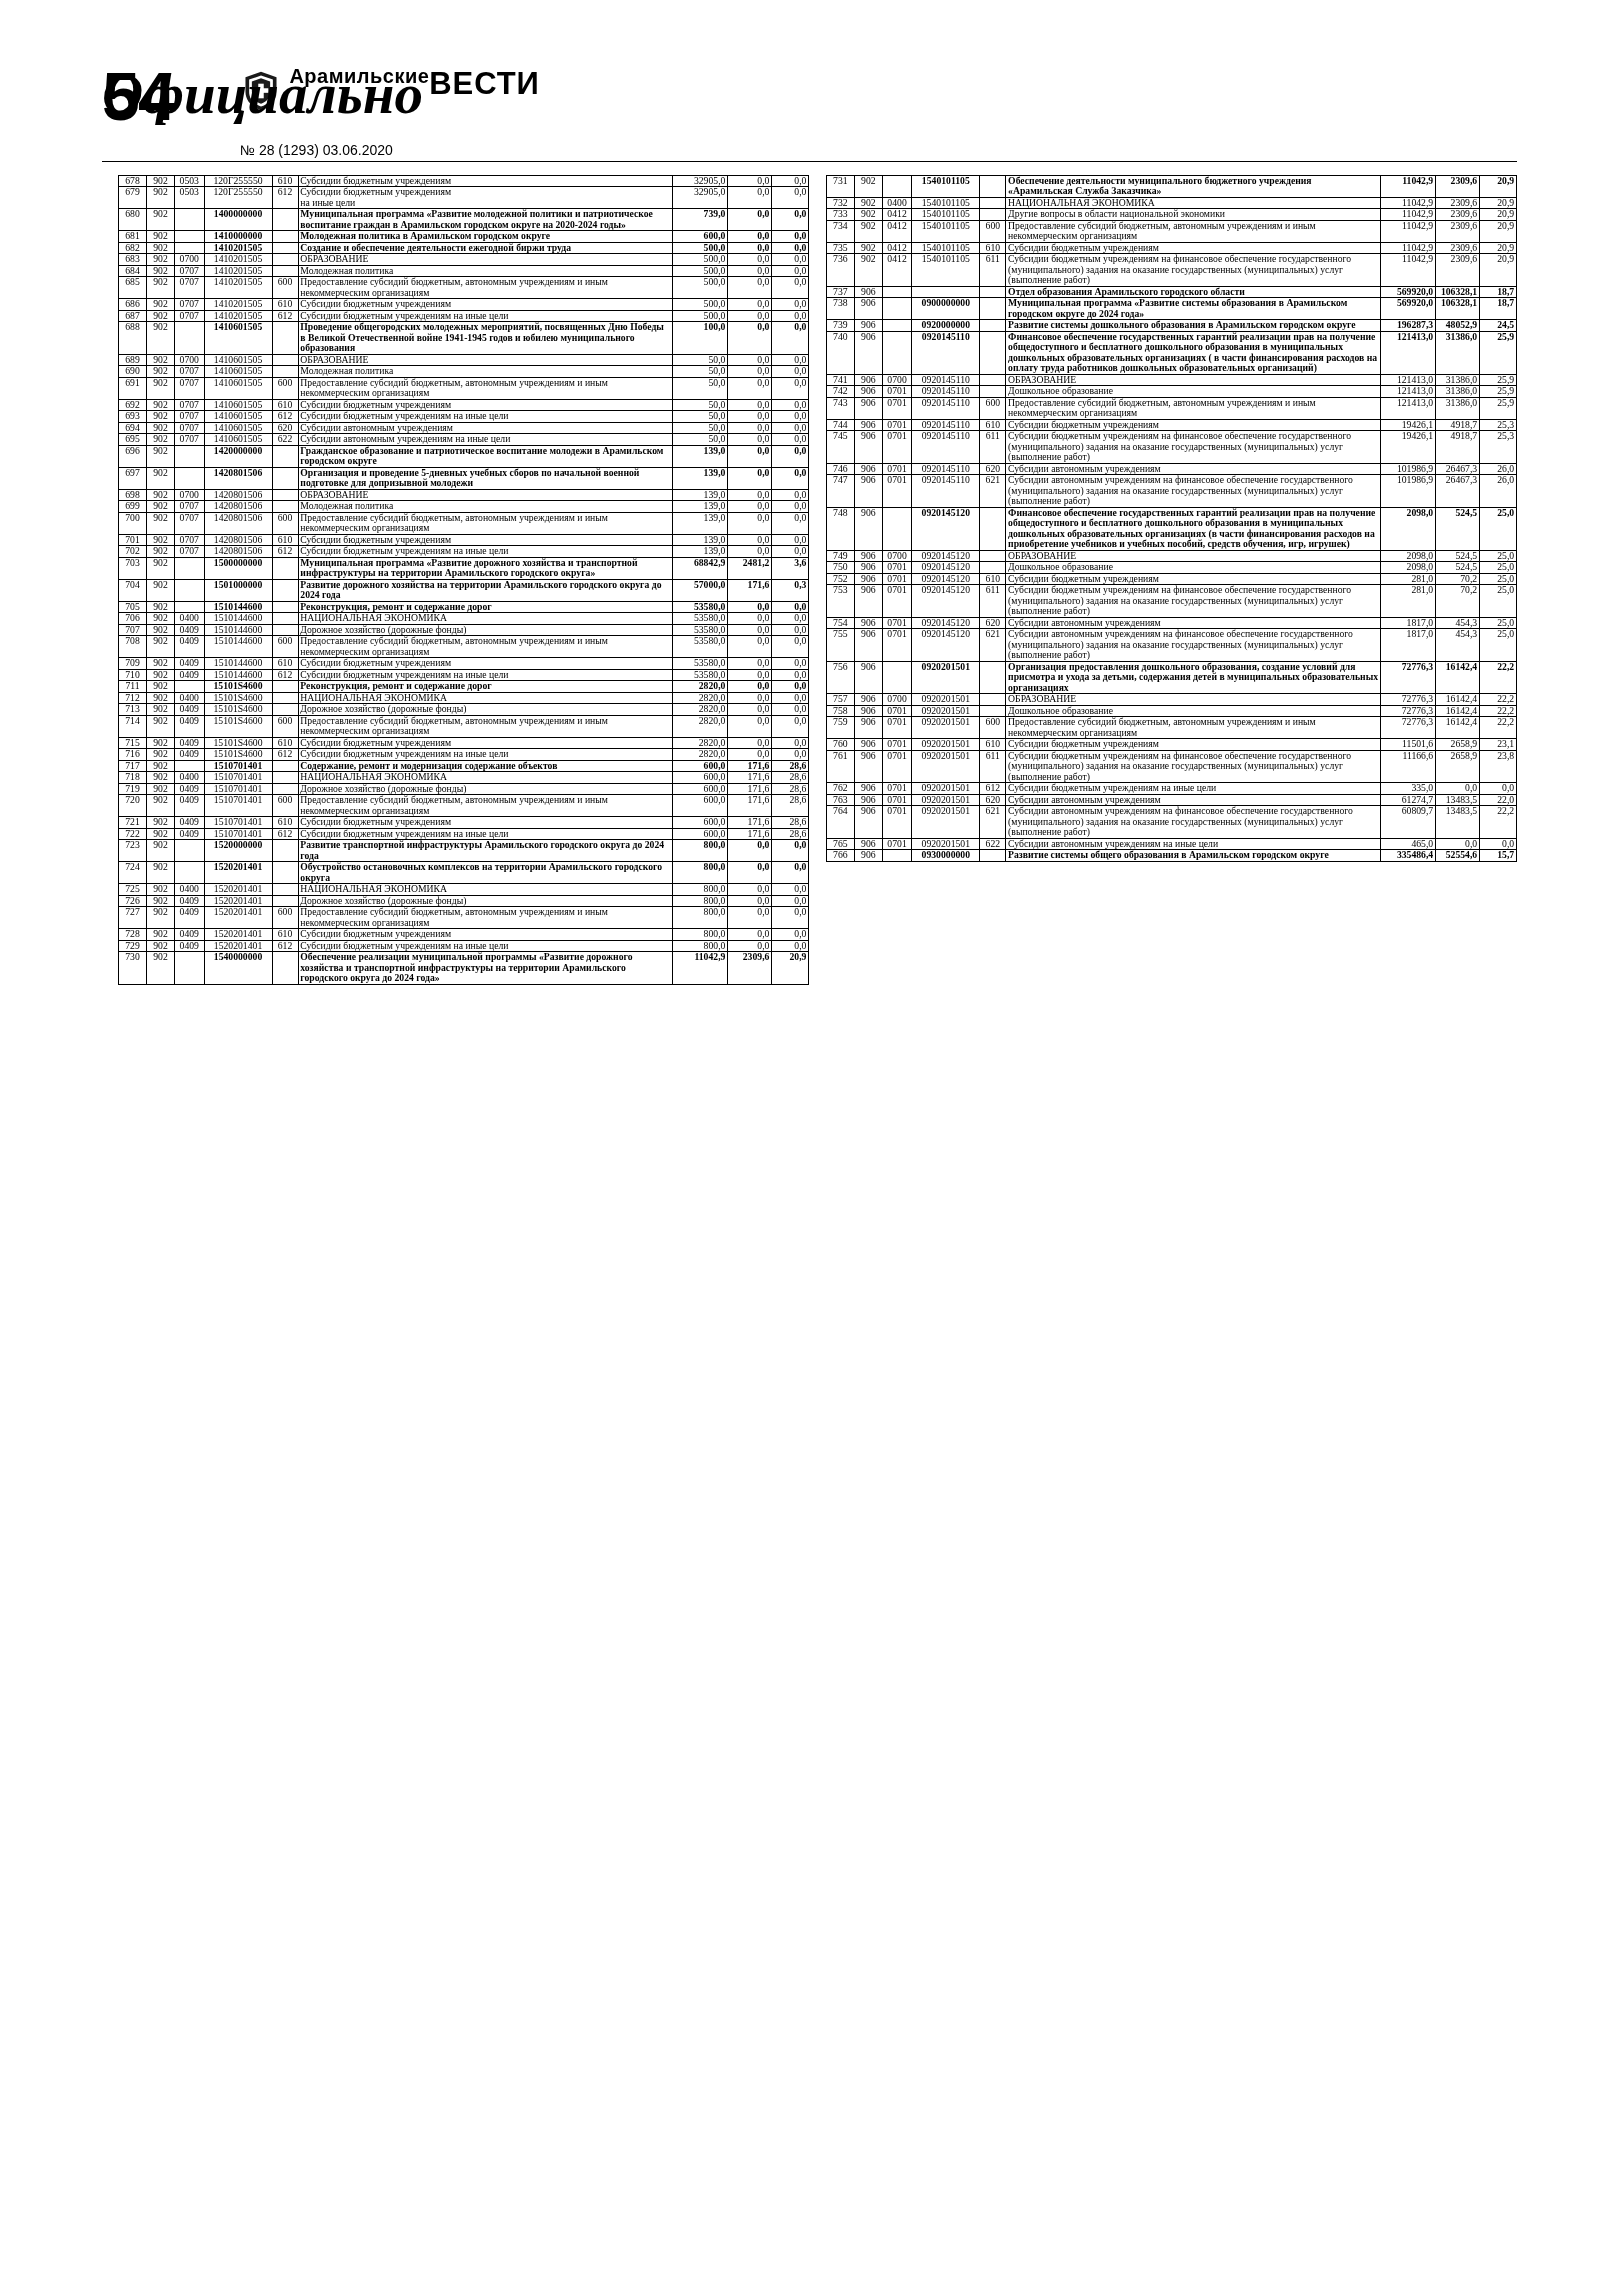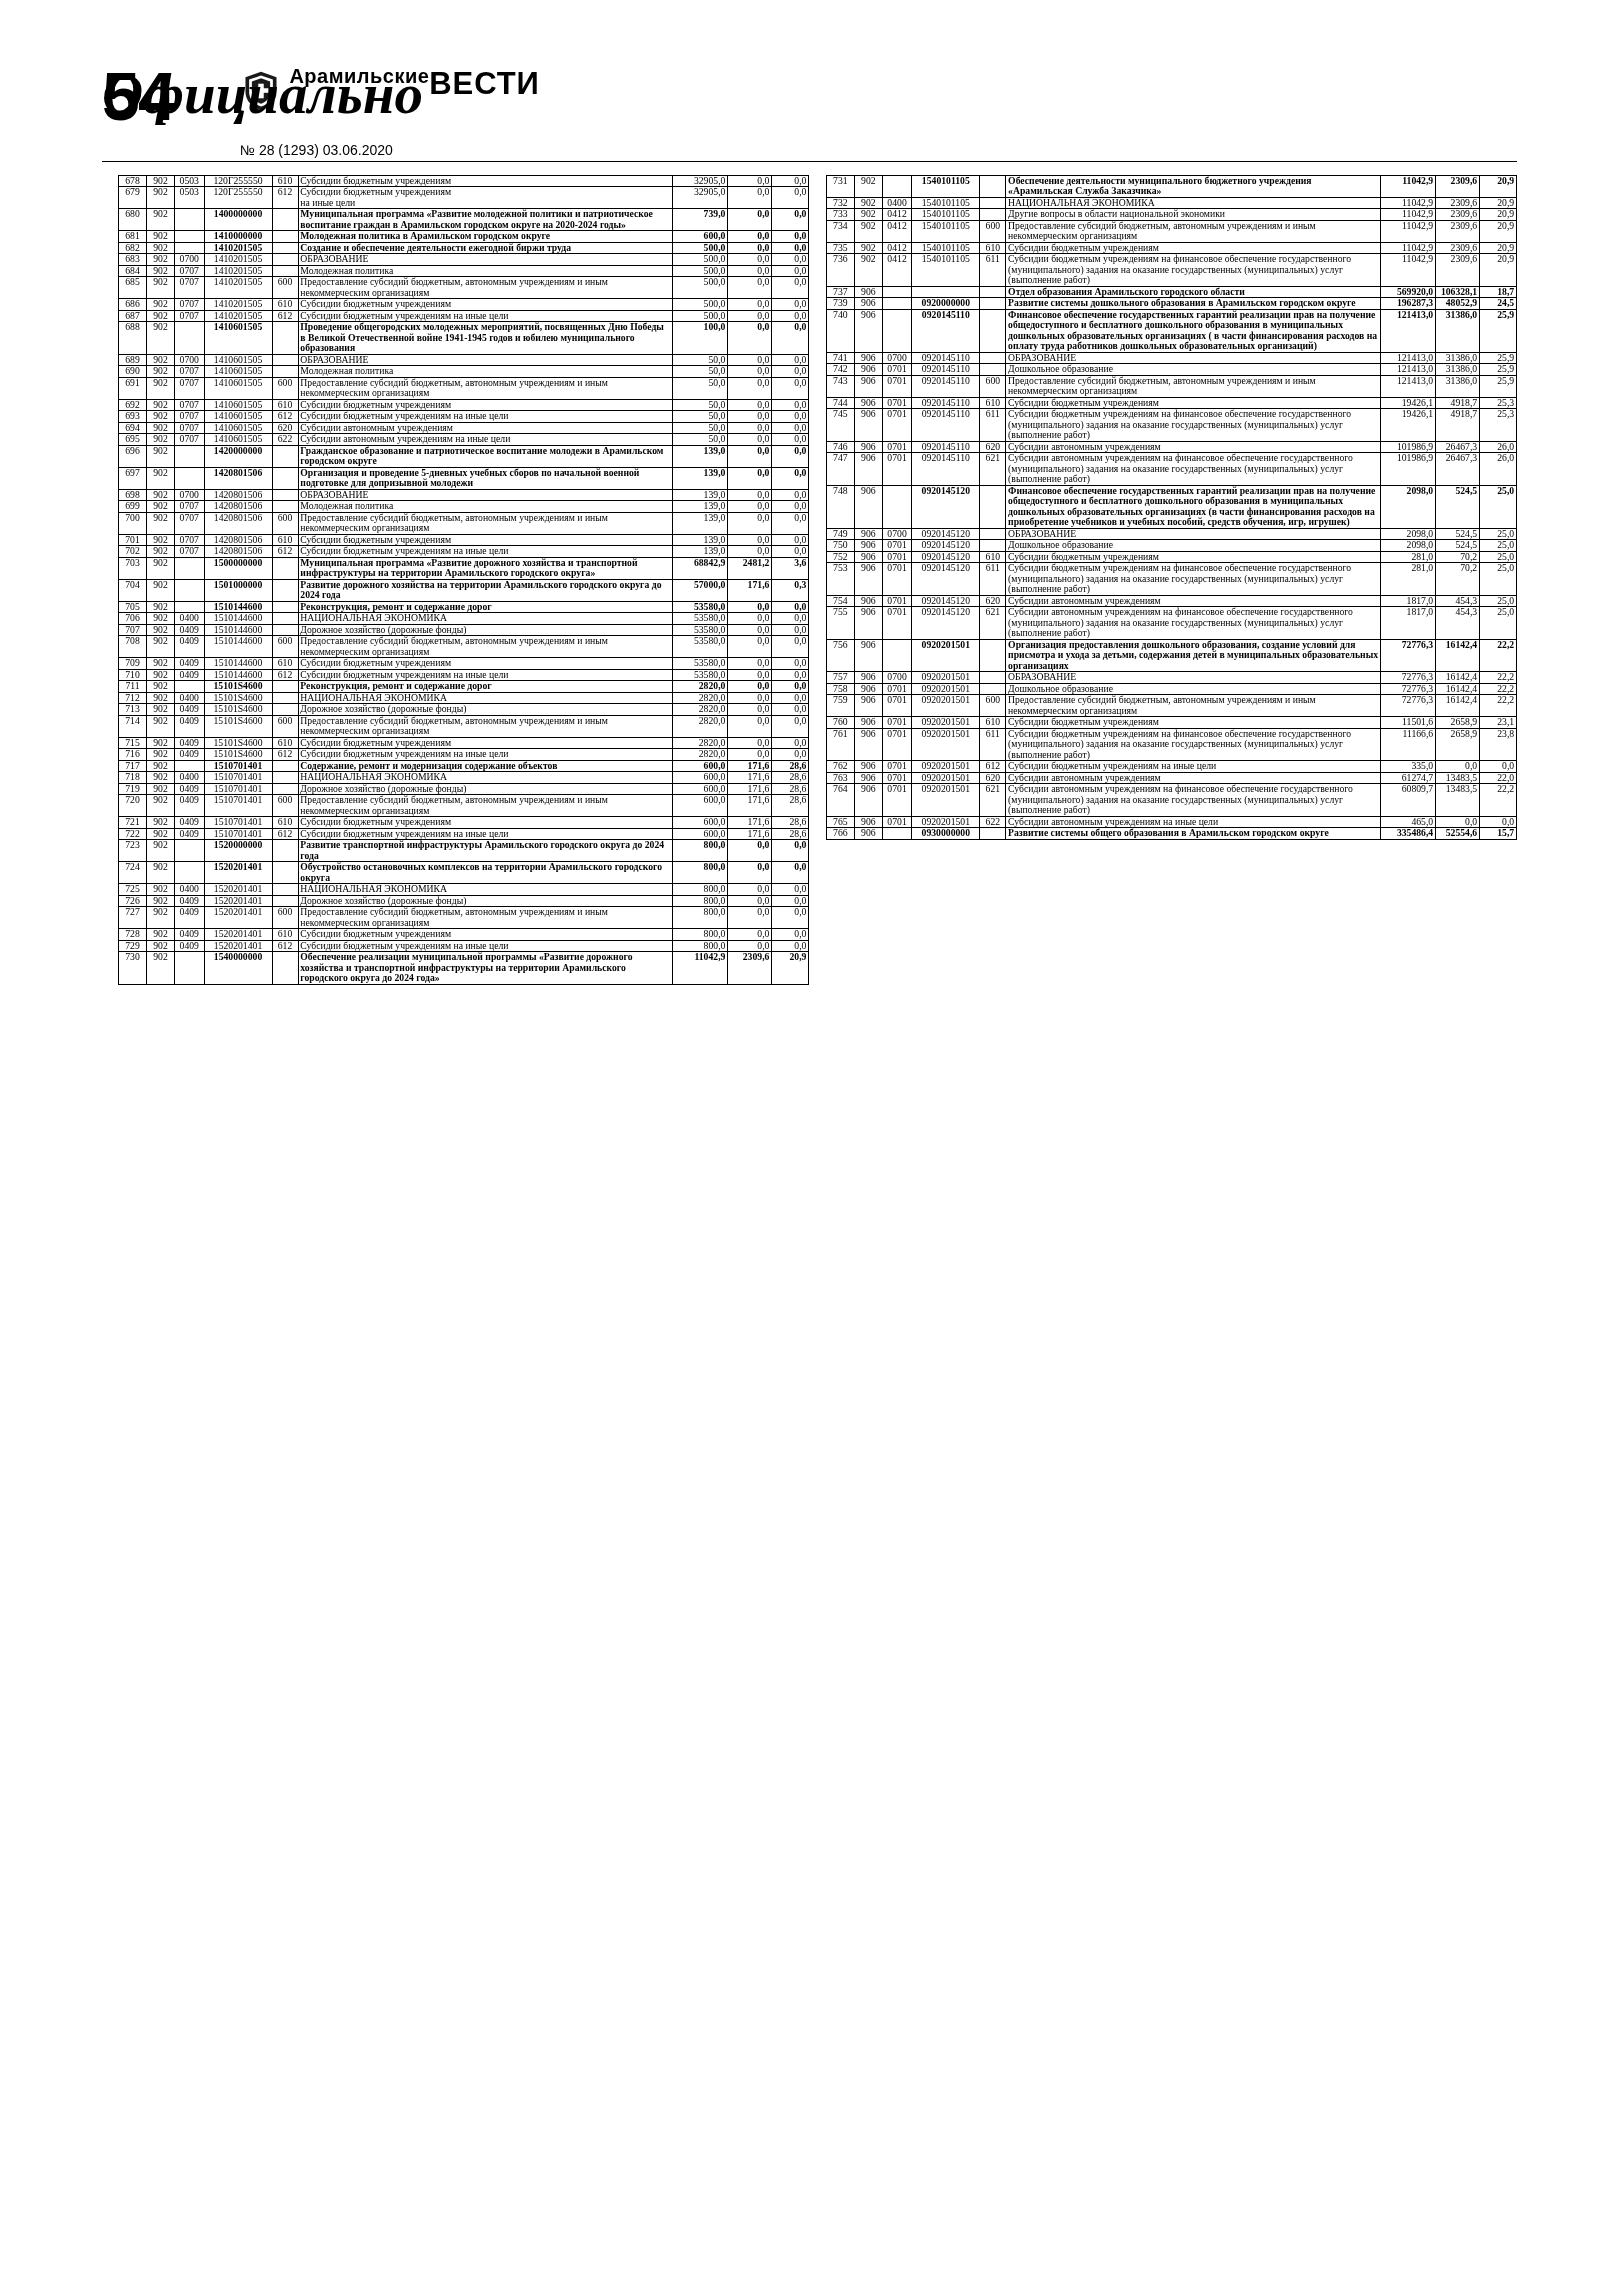--- a/index.html
+++ b/index.html
@@ -752,20 +752,31 @@
               <td class="c">906</td>
               <td class="c"></td>
               <td class="c b"></td>
               <td class="c"></td>
               <td class="nm b">Отдел образования Арамильского городского области</td>
               <td class="r b">569920,0</td>
               <td class="r b">106328,1</td>
               <td class="r b">18,7</td>
             </tr>
             <tr>
+              <td class="c">738</td>
+              <td class="c">906</td>
+              <td class="c"></td>
+              <td class="c b">0900000000</td>
+              <td class="c"></td>
+              <td class="nm b">Муниципальная программа «Развитие системы образования в Арамильском городском округе до 2024 года»</td>
+              <td class="r b">569920,0</td>
+              <td class="r b">106328,1</td>
+              <td class="r b">18,7</td>
+            </tr>
+            <tr>
               <td class="c">739</td>
               <td class="c">906</td>
               <td class="c"></td>
               <td class="c b">0920000000</td>
               <td class="c"></td>
               <td class="nm b">Развитие системы дошкольного образования в Арамильском городском округе</td>
               <td class="r b">196287,3</td>
               <td class="r b">48052,9</td>
               <td class="r b">24,5</td>
             </tr>

